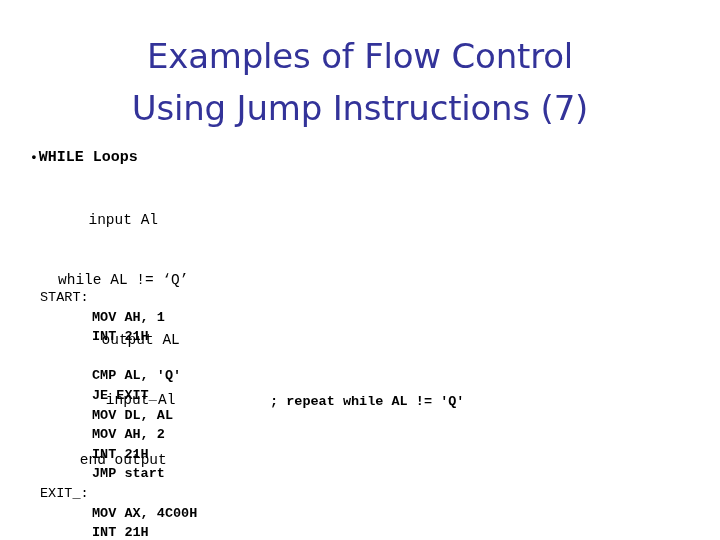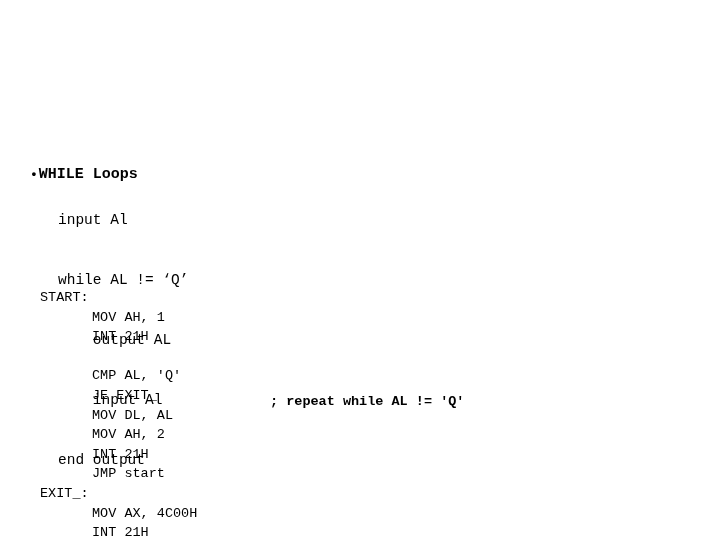--- a/index.html
+++ b/index.html
@@ -64,30 +64,30 @@
     display: flex;
     align-items: baseline;
   }
   #bullet-marker {
     font-size: 13px;
     line-height: 20px;
     margin-right: 1px;
   }
   #bullet-label {
     font-weight: bold;
-    margin-top: 17px;
   }
 
   
   #pseudocode {
     position: absolute;
     left: 58px;
     top: 170px;
     font-size: 14.5px;
     line-height: 20px;
+    text-align: center;
   }
   #pseudocode .pc-line { display: block; }
 
   
   #assembly {
     position: absolute;
     left: 40px;
     top: 288px;
     font-size: 13.5px;
     line-height: 19.6px;
@@ -95,35 +95,39 @@
   #assembly .asm-row {
     display: block;
     height: 19.6px;
     position: relative;
   }
   #assembly .asm-row.blank { height: 19.6px; }
   .asm-label { font-weight: normal; }
   .asm-instr {
     display: inline-block;
     padding-left: 52px;
-    font-weight: normal;
+    font-weight: bold;
   }
   .asm-comment {
     position: absolute;
     left: 230px;
     top: 6px;
     font-weight: bold;
     white-space: pre;
   }
 </style>
 </head>
 <body>
 
 <div id="slide">
 
+  <div id="title-block">
+    <span class="title-line">Examples of Flow Control</span>
+    <span class="title-line">Using Jump Instructions (7)</span>
+  </div>
 
   <div id="body-block">
 
     <div id="bullet-row" class="mono">
       <span id="bullet-marker">•</span>
       <span id="bullet-label">WHILE Loops</span>
     </div>
 
     <div id="pseudocode" class="mono">
       <span class="pc-line">input Al</span>

